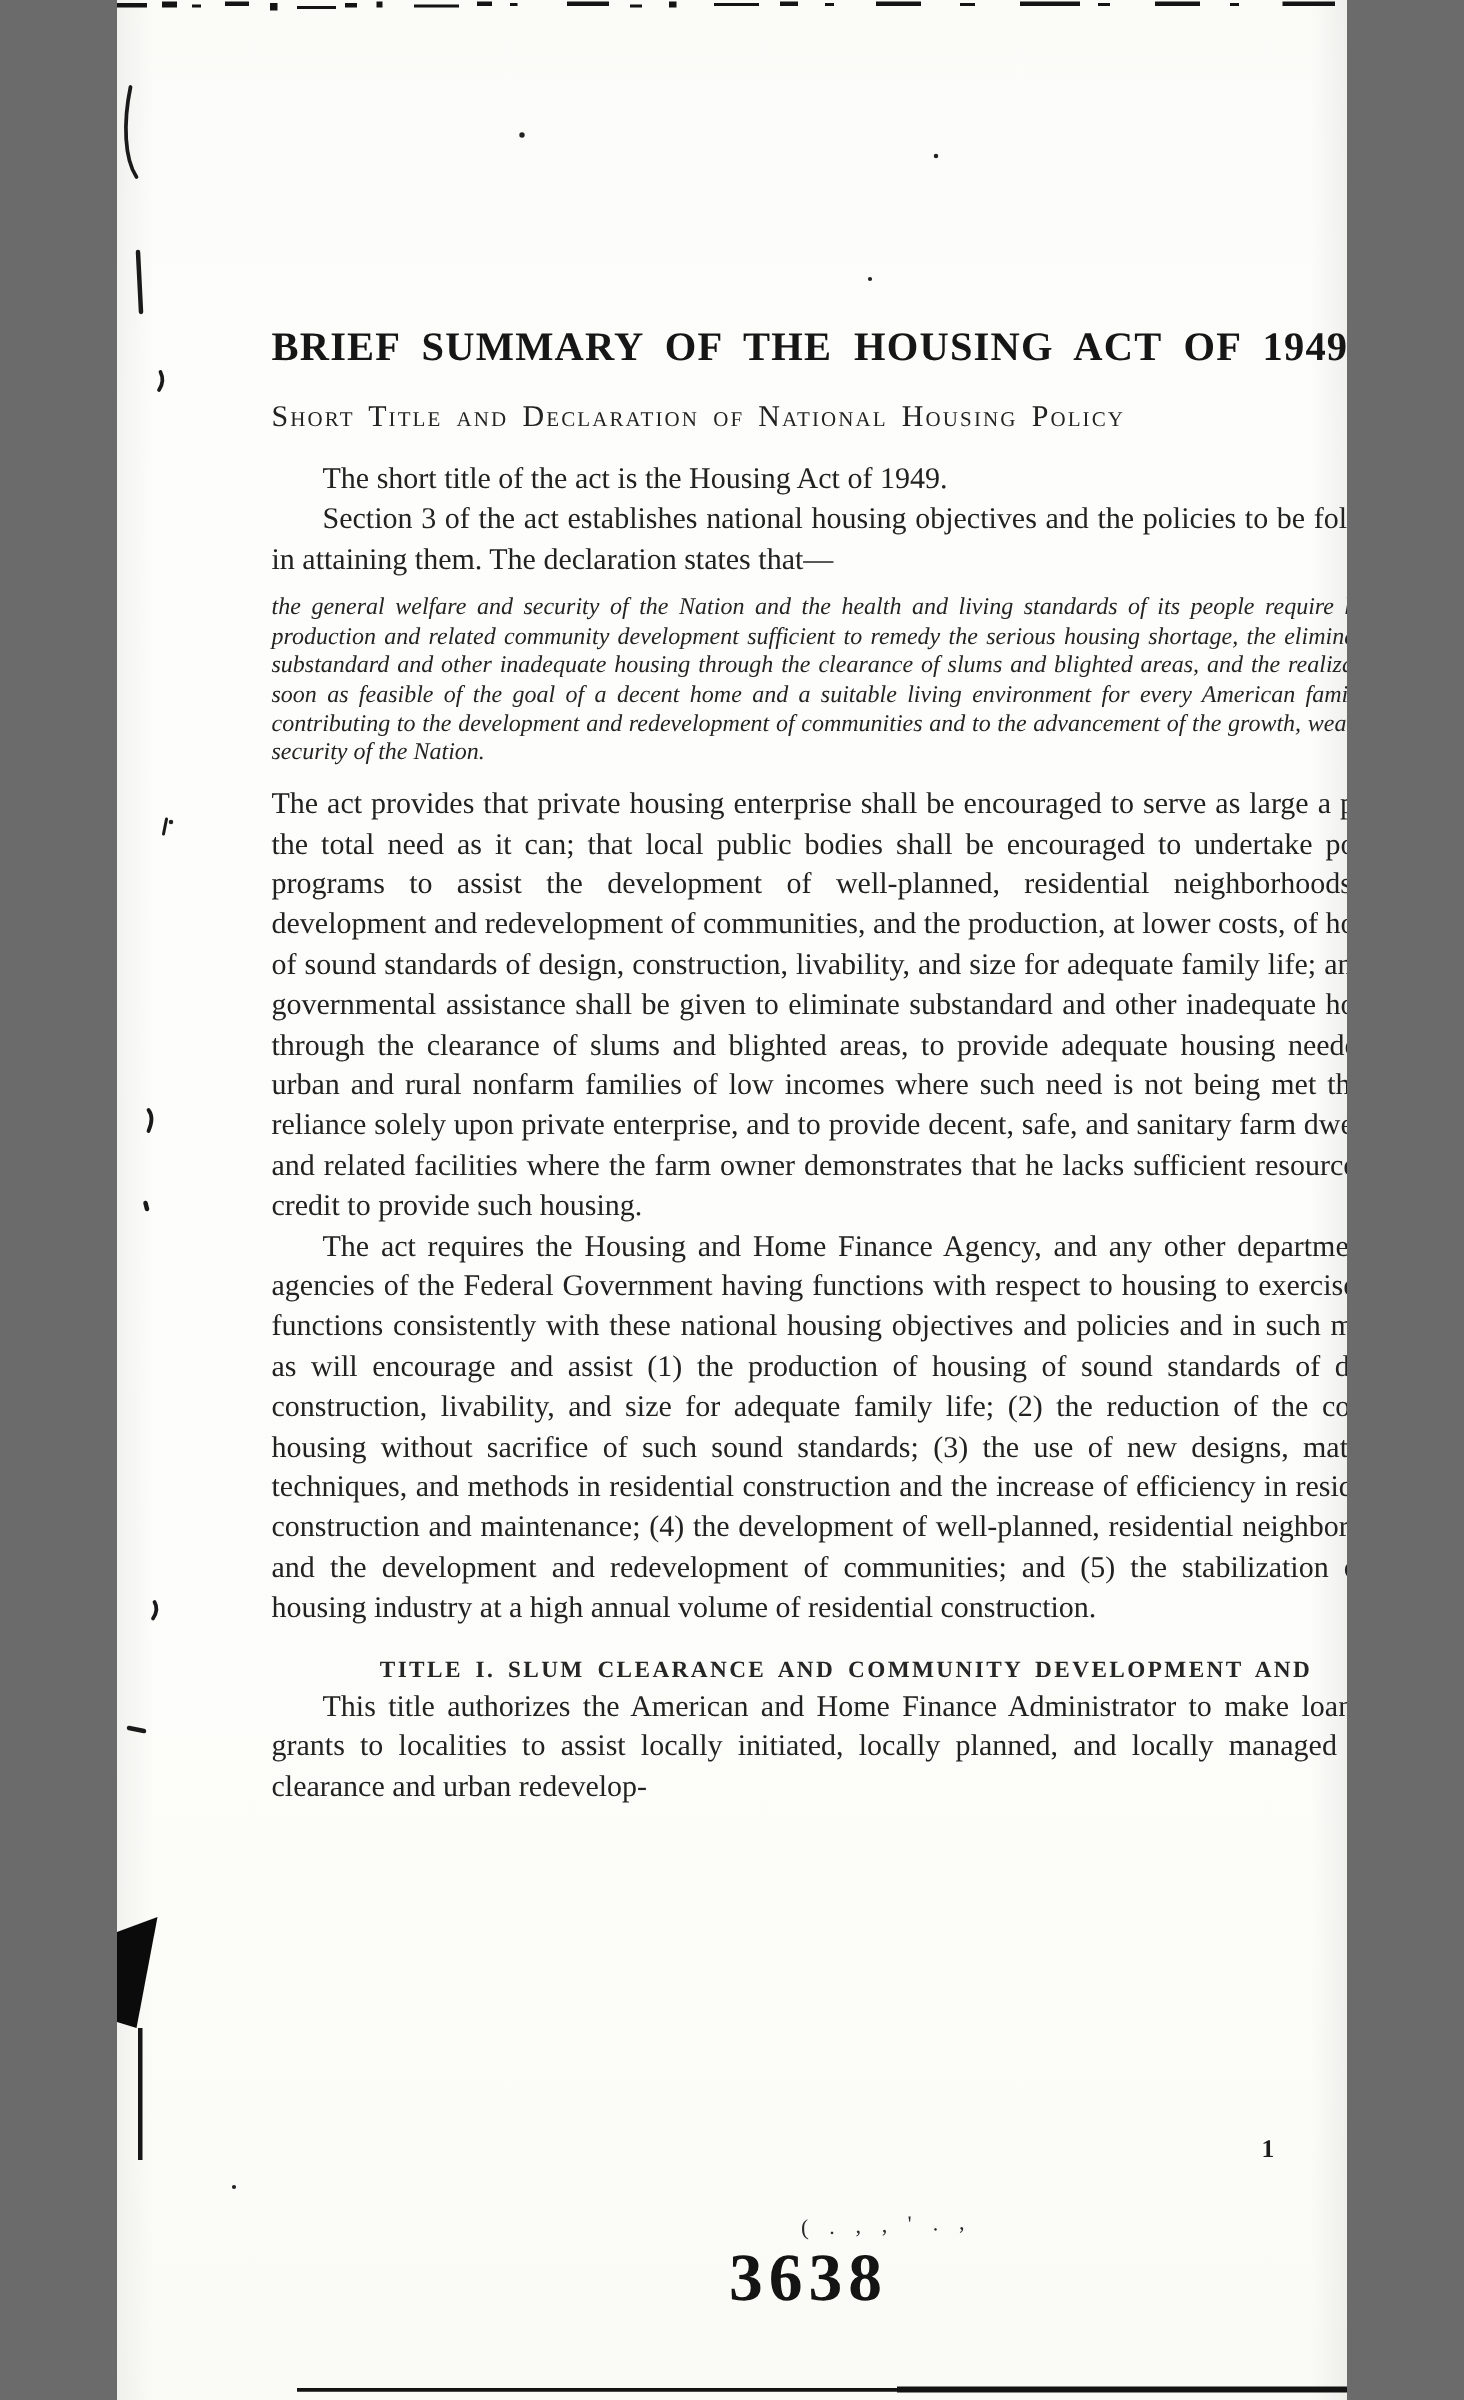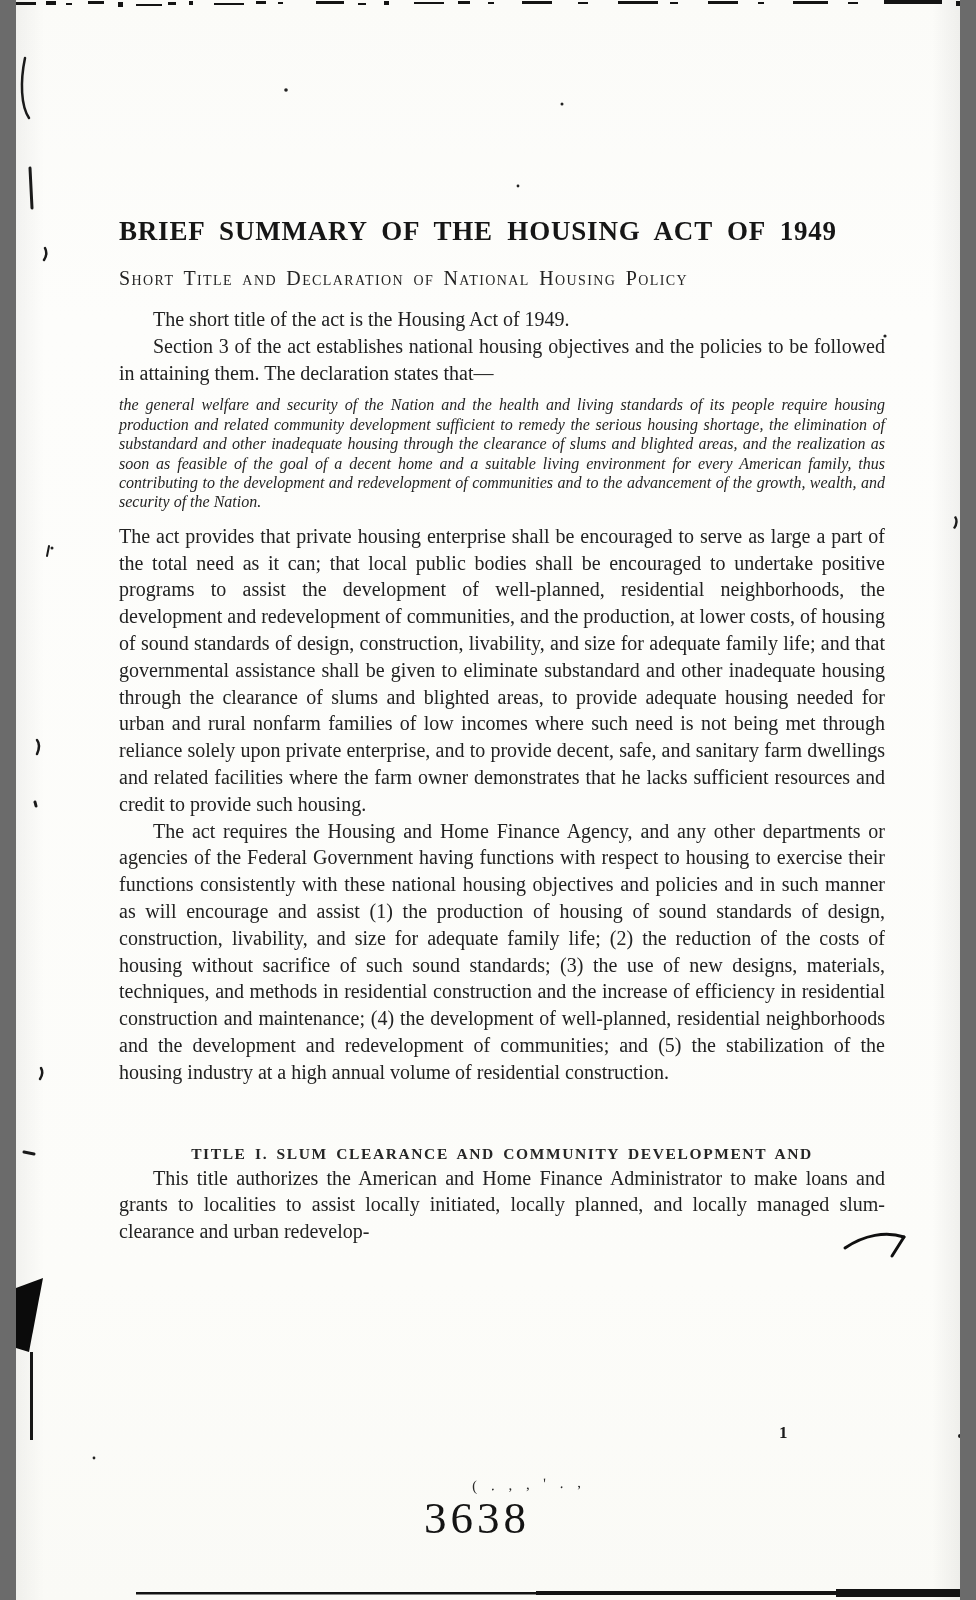--- a/index.html
+++ b/index.html
@@ -1,20 +1,20 @@
 <!DOCTYPE html>
 <html><head>
 <meta charset="utf-8">
 <style>
   html, body { margin: 0; padding: 0; }
   body { background: #6b6b6b; }
 
   .sheet {
     position: relative;
-    width: 944px;
+    width: 820px;
     height: 1600px;
     margin: 0 auto;
     background:
       linear-gradient(90deg, rgba(0,0,0,0.045) 0%, rgba(0,0,0,0) 3%, rgba(0,0,0,0) 97%, rgba(0,0,0,0.05) 100%),
       linear-gradient(180deg, #fbfbf8 0%, #fdfdfb 20%, #fcfcf9 80%, #fafaf6 100%);
     overflow: hidden;
     font-family: "Liberation Serif", "DejaVu Serif", serif;
     color: #1d1d1d;
   }
 
@@ -58,21 +58,21 @@
   .quote {
     margin: 9px 0 11px 0;
     font-size: 16px;
     line-height: 19.4px;
     text-align: justify;
     color: #242424;
     font-style: italic;
   }
 
   .section-heading {
-    margin: 56px 0 0 0;
+    margin: 16px 0 0 0;
     text-align: center;
     font-size: 15.5px;
     font-weight: 700;
     letter-spacing: 1.6px;
     word-spacing: 3px;
     line-height: 23px;
     color: #262626;
   }
 
   .after-heading { margin-top: 27px; }
@@ -94,21 +94,21 @@
     letter-spacing: 5px;
     color: #2a2a2a;
     transform: rotate(-2deg);
   }
 
   .stamp-number {
     position: absolute;
     left: 408px;
     top: 1492px;
     font-size: 45px;
-    font-weight: 400;
+    font-weight: 700;
     letter-spacing: 4px;
     color: #141414;
     font-family: "Liberation Serif", serif;
   }
 
   .artifact { position: absolute; pointer-events: none; }
 </style>
 </head>
 <body>
 

